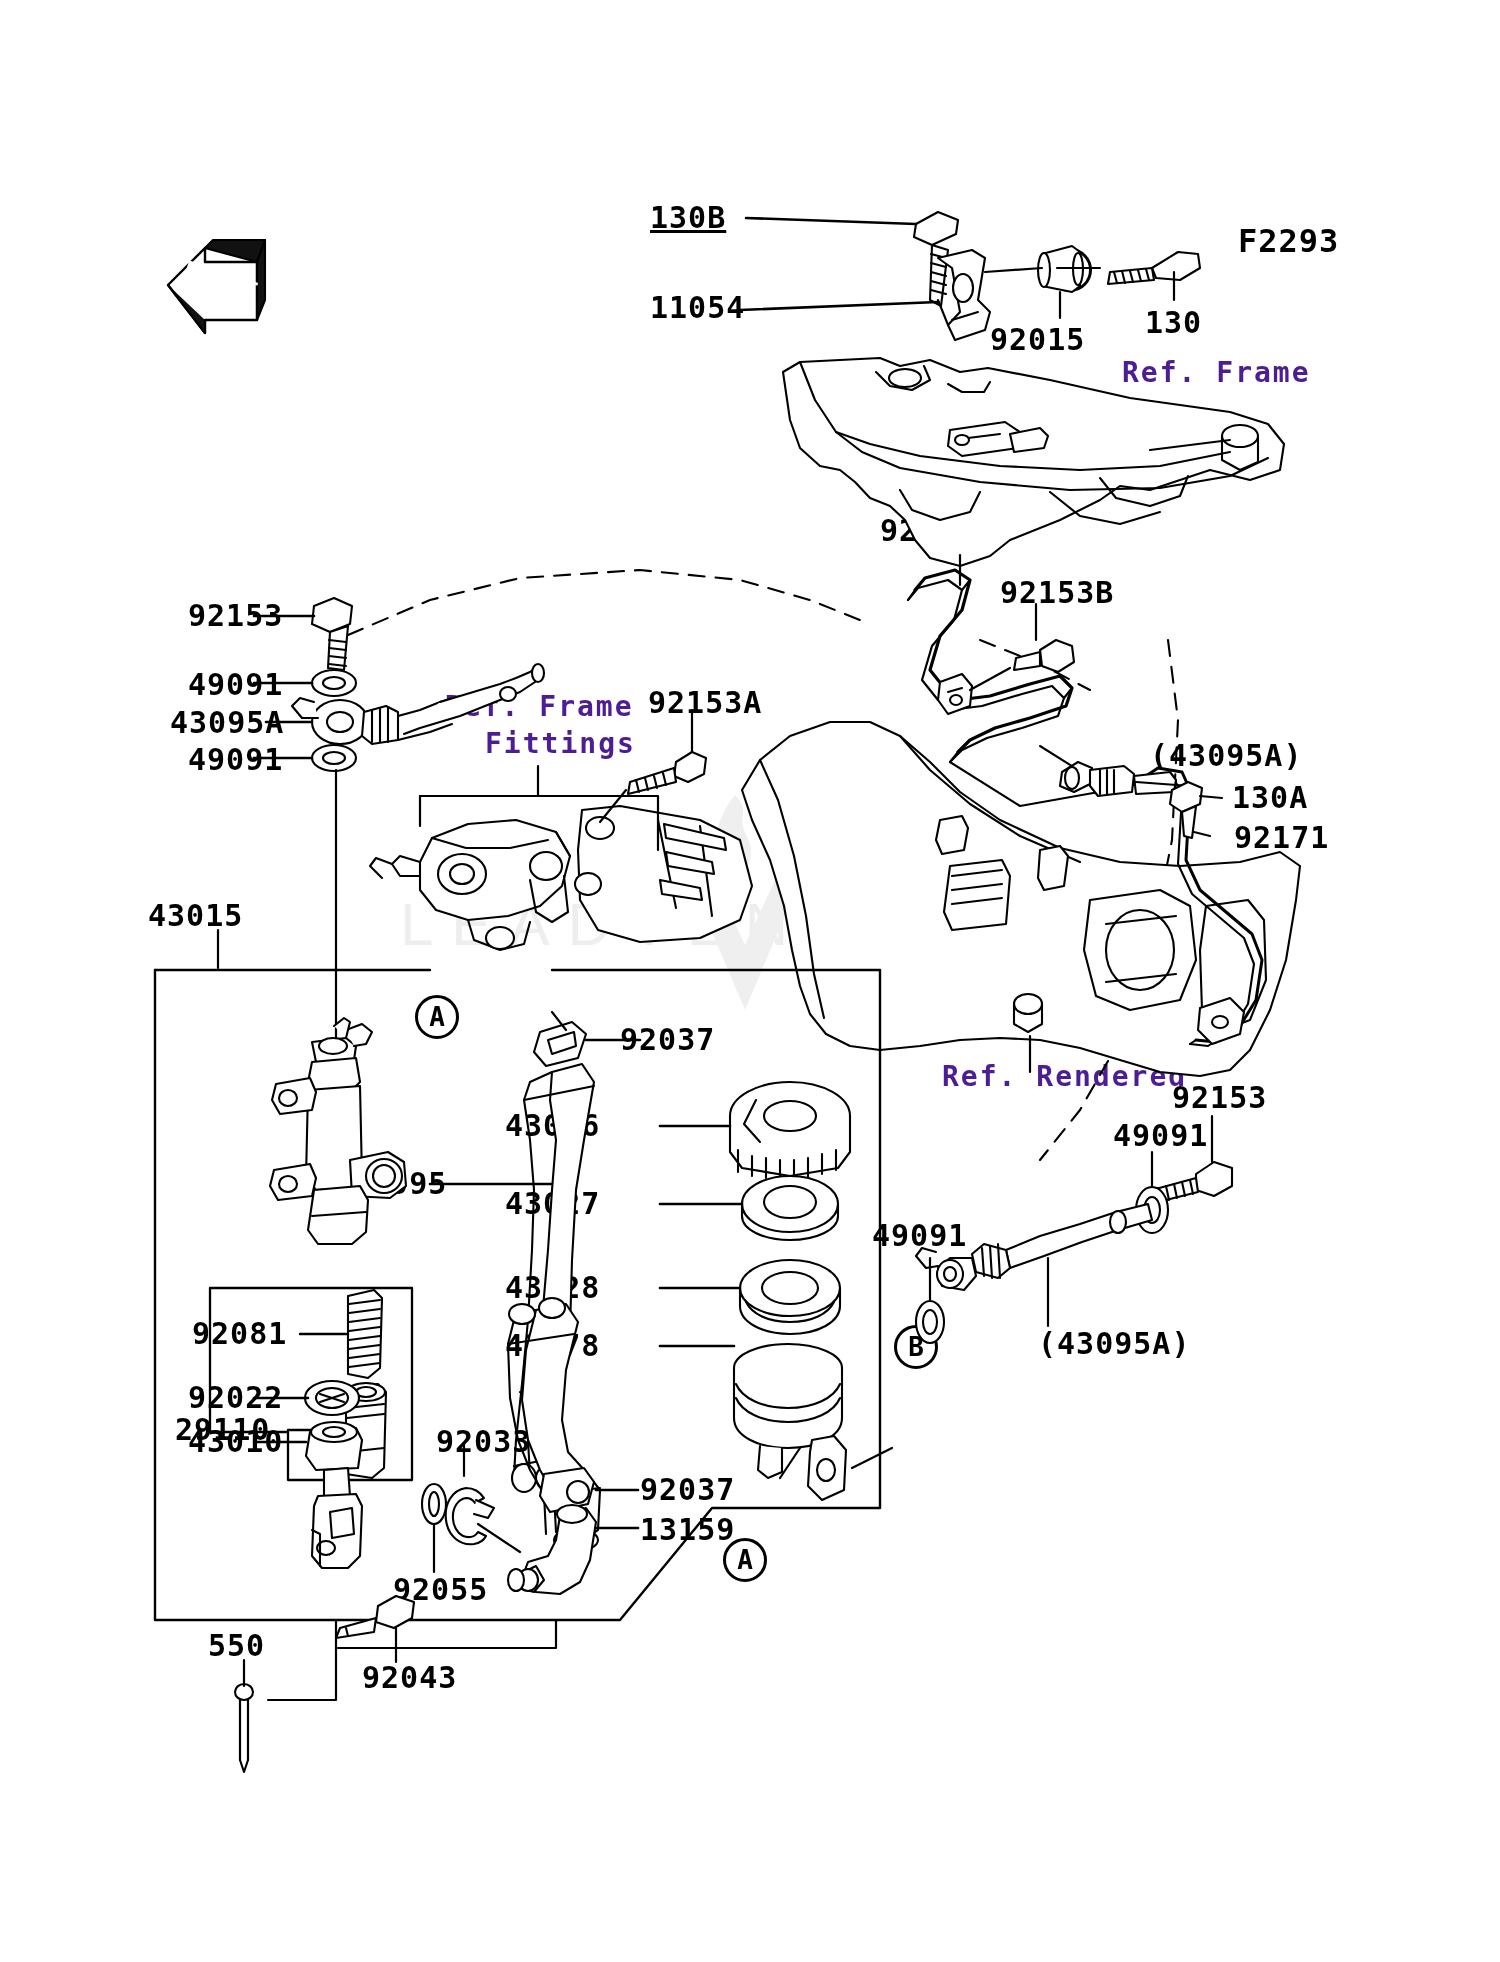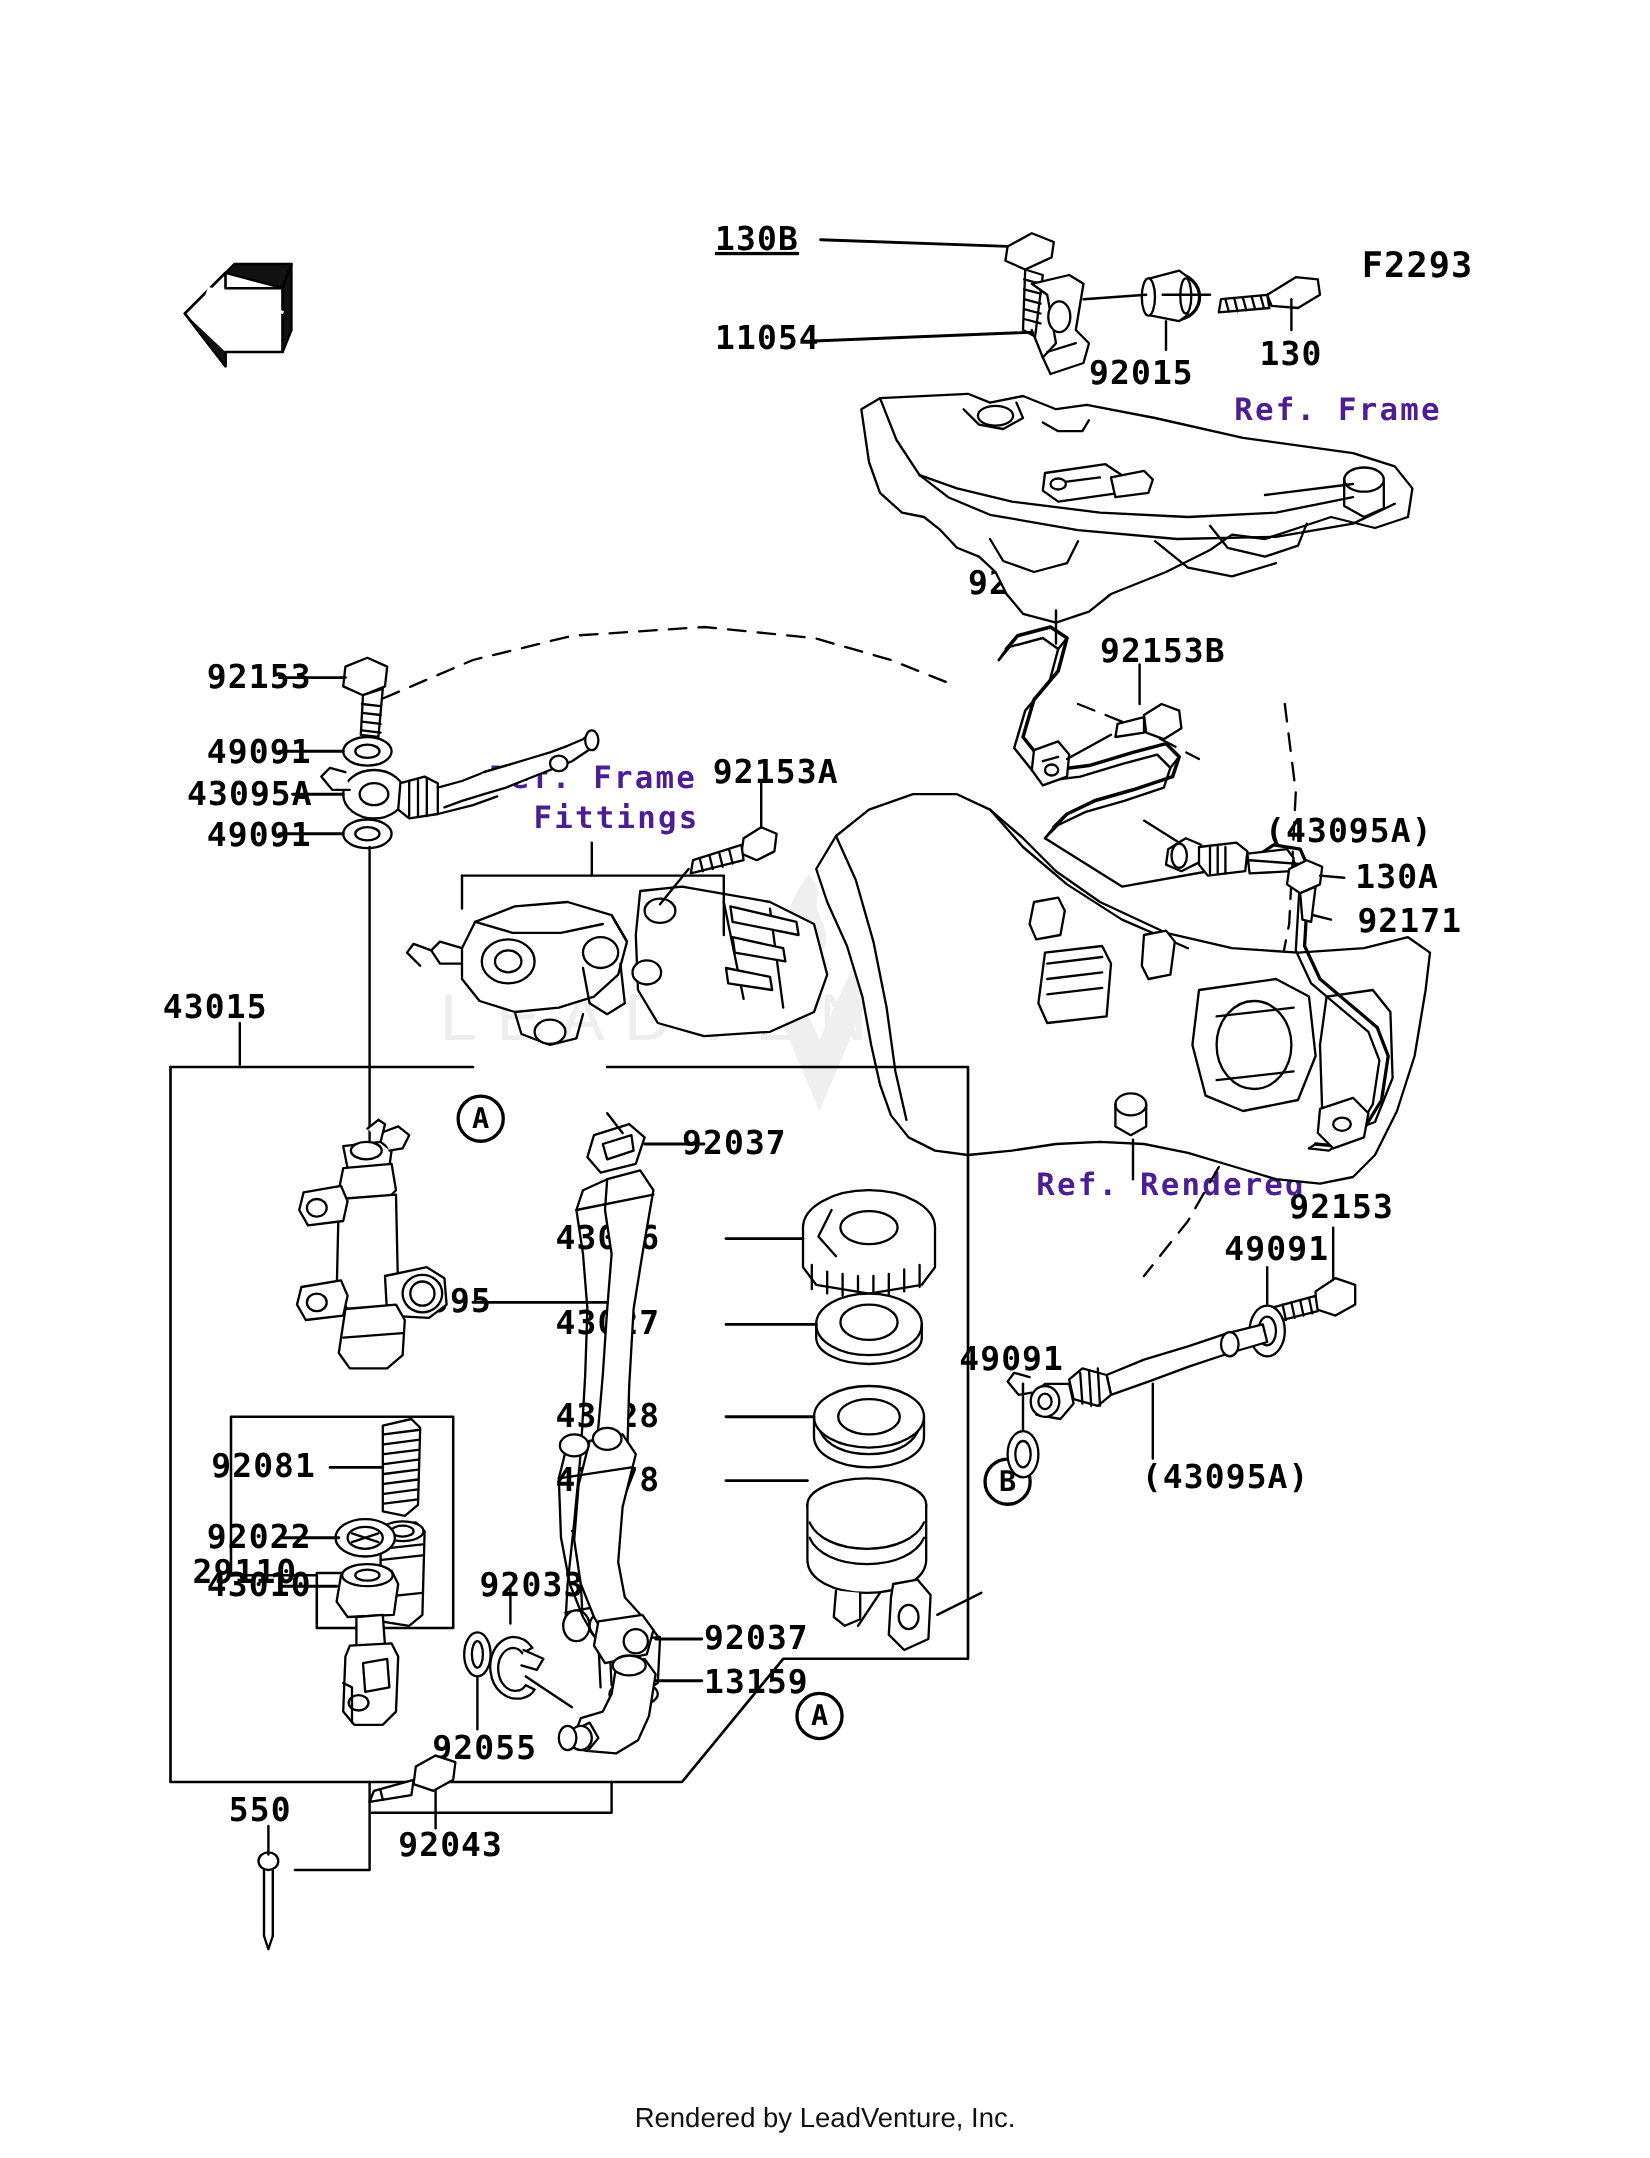--- a/index.html
+++ b/index.html
@@ -482,15 +482,14 @@
   <div class="circ" style="left:723px;top:1538px;">A</div>
   <div class="circ" style="left:1048px;top:248px;">B</div>
   <div class="circ" style="left:894px;top:1325px;">B</div>
 
   <div class="lbl s26" style="left:1238px;top:222px;">F2293</div>
 
   <div style="position:absolute;left:183px;top:268px;font-family:'DejaVu Sans Mono','Liberation Mono',monospace;
               font-weight:bold;font-size:21px;color:#fff;letter-spacing:3px;
               transform:rotate(18deg);z-index:3;">FRONT</div>
 
-  <div class="foot" style="top:1912px;">Rendered by LeadVenture, Inc.</div>
 
 </div>
 
 </body></html>

